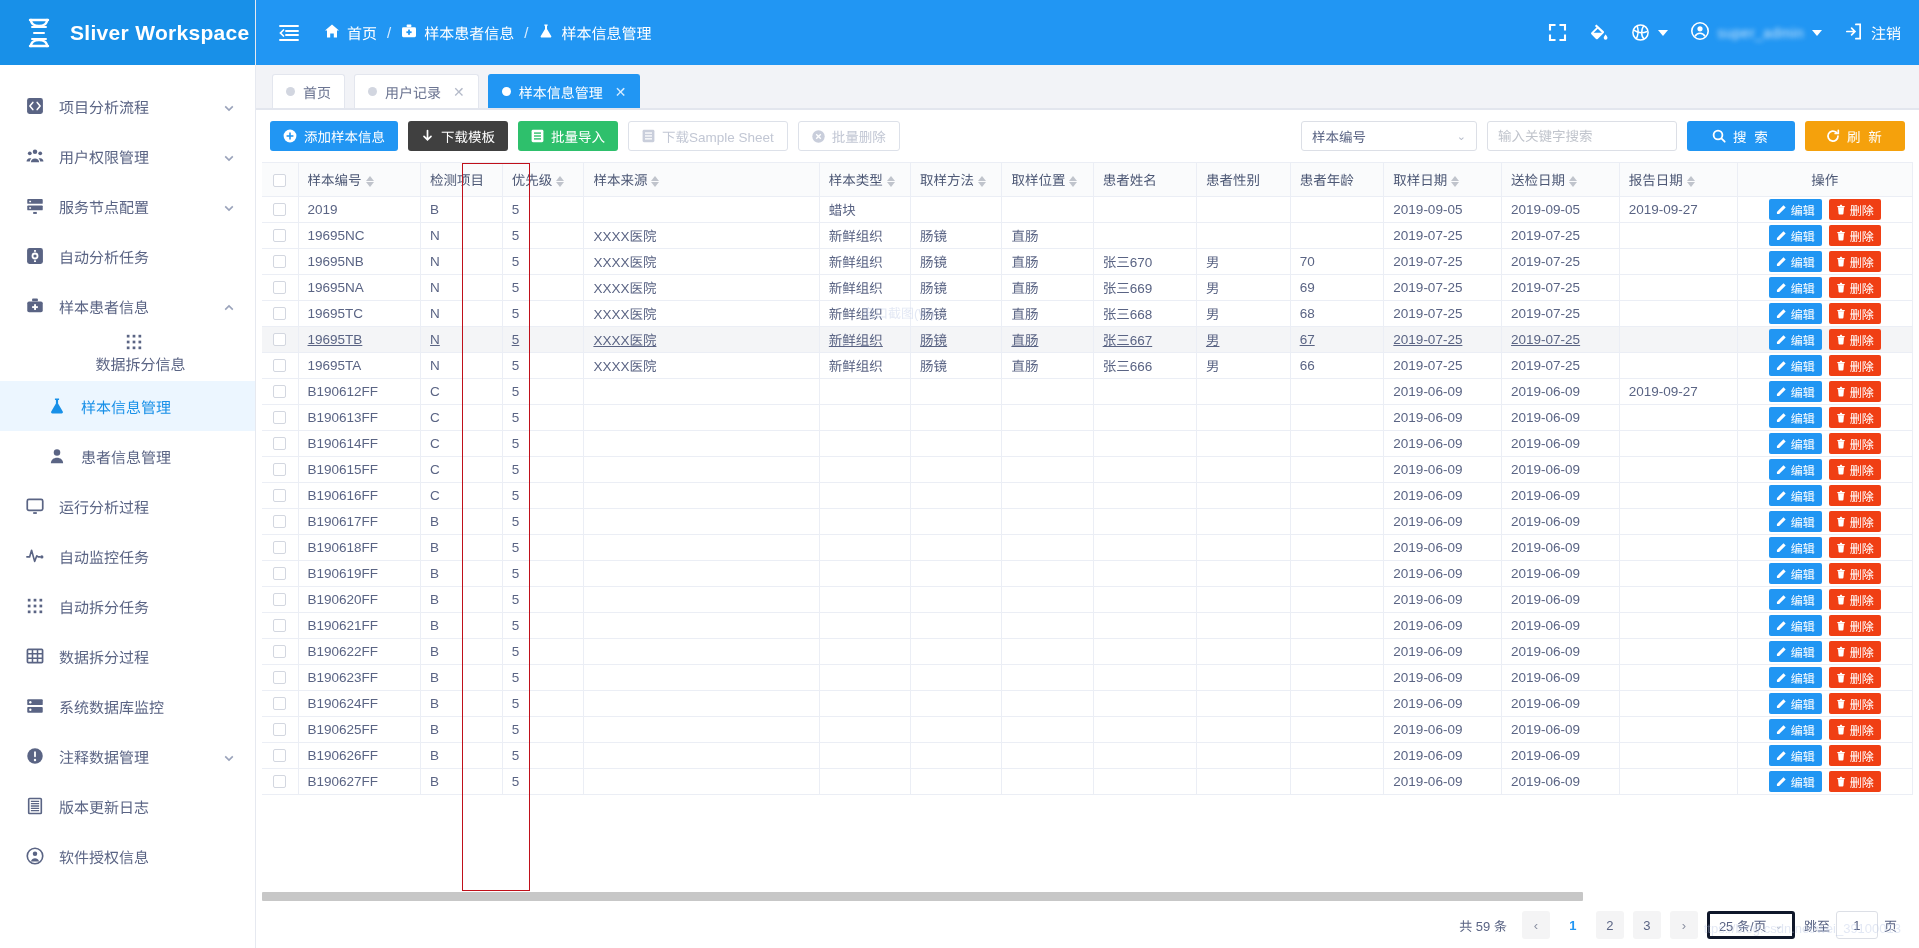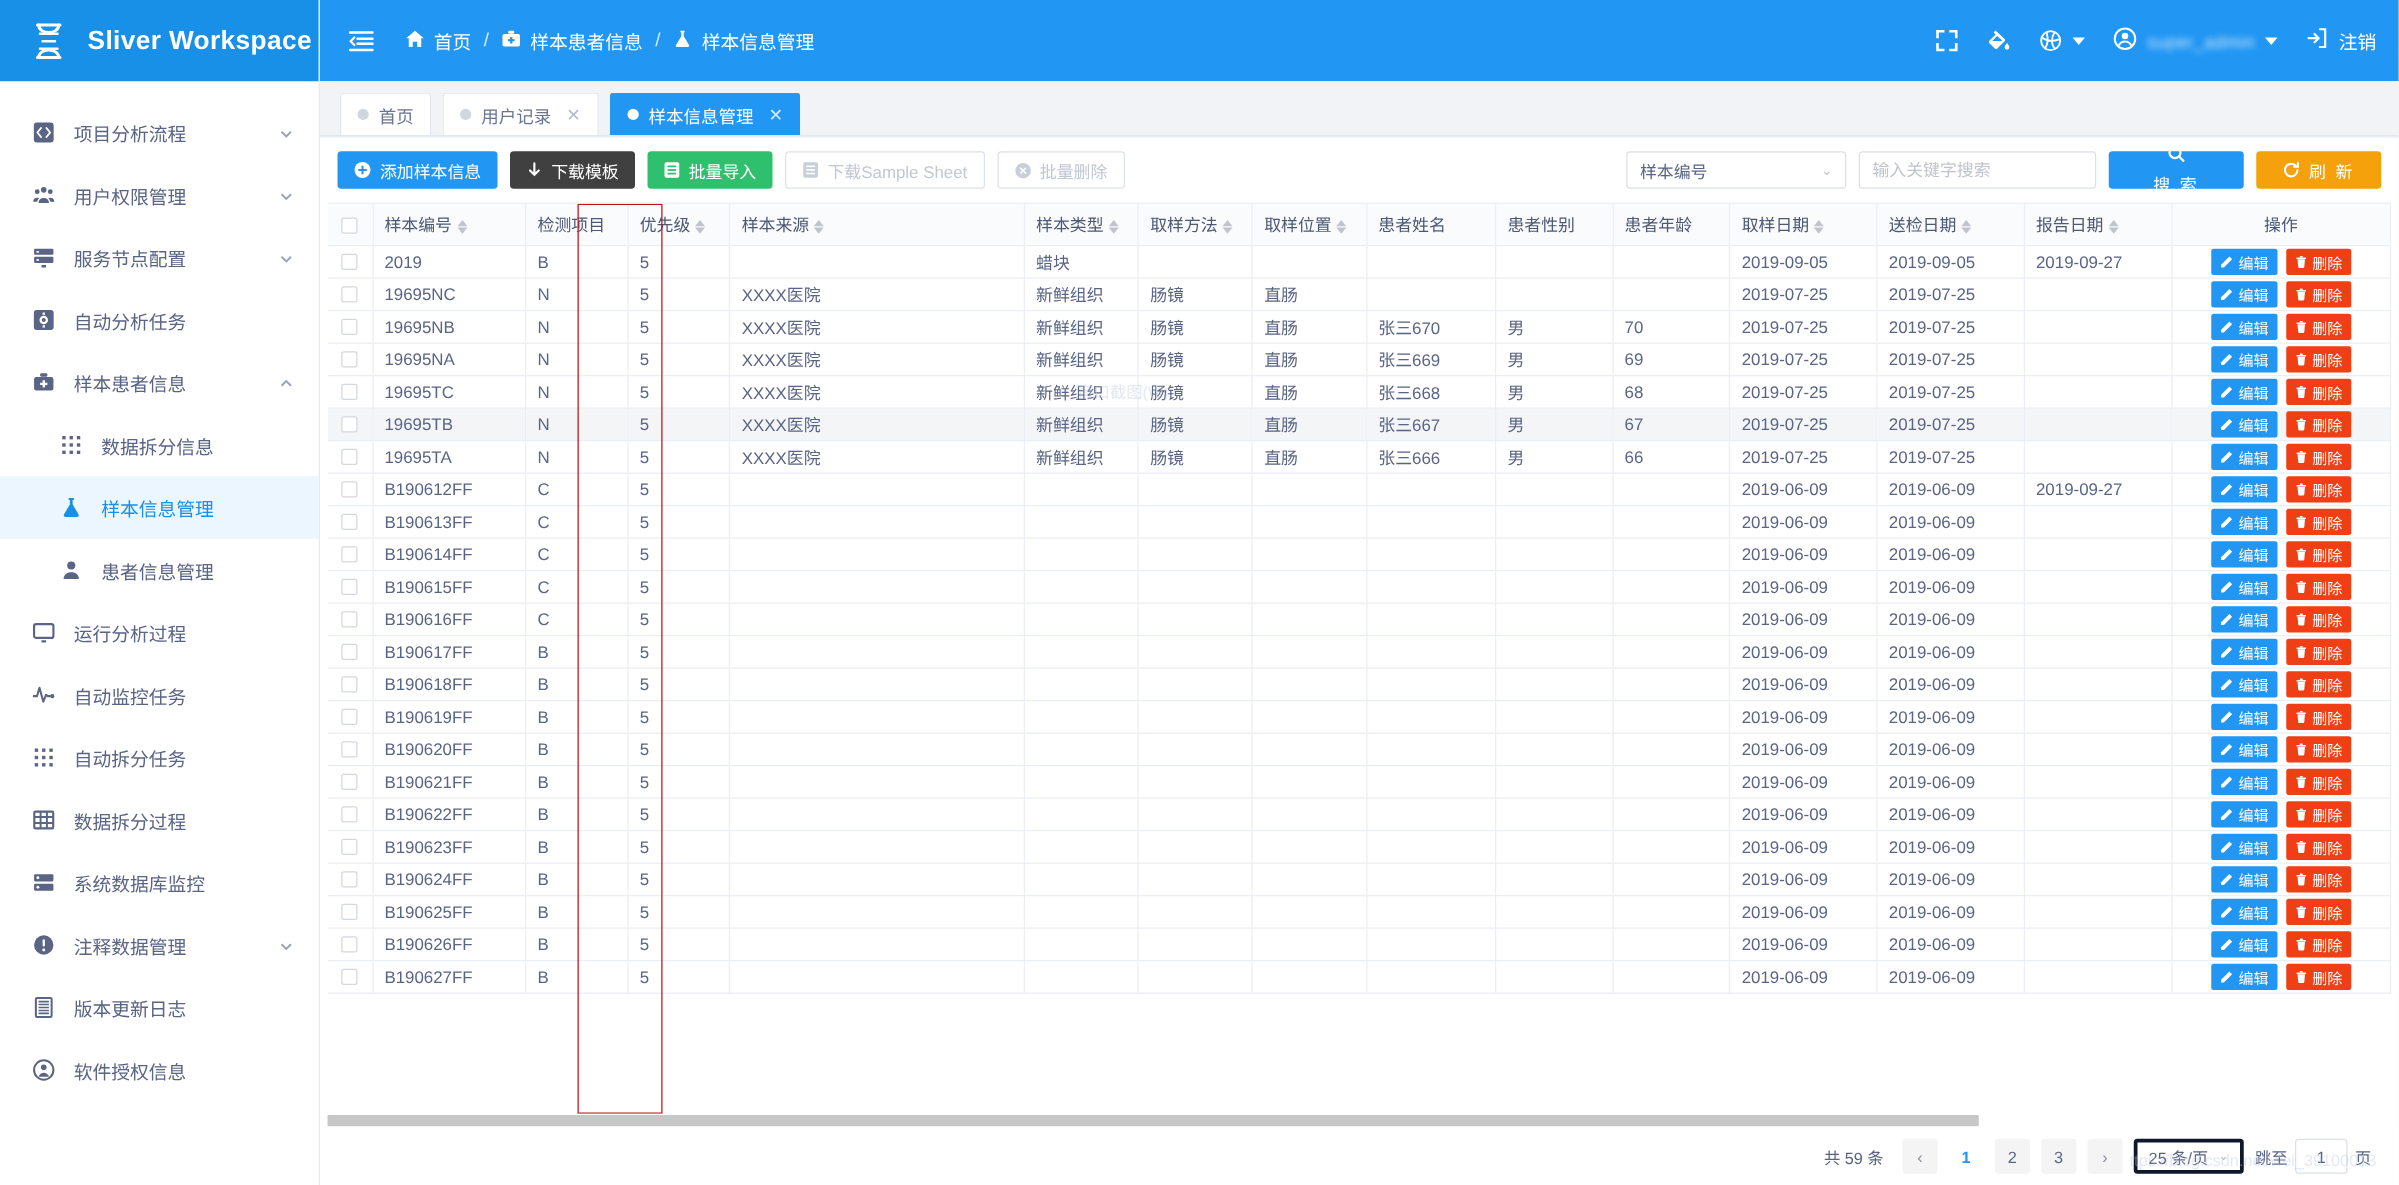--- a/index.html
+++ b/index.html
@@ -164,21 +164,21 @@
     margin-left: auto; color: #b7bdcb; font-size: 11px;
   }
   .search-input {
     height: 30px; width: 190px;
     border: 1px solid #dcdfe6; border-radius: 3px;
     padding: 0 10px; font-size: 13.5px; color: #5a6484;
     outline: none; font-family: inherit;
     background: #fff;
   }
   .search-input::placeholder { color: #c0c4cc; }
-  .btn-search { background: #2196f3; width: 108px; justify-content: center; letter-spacing: 2px; flex-direction: column; }
+  .btn-search { background: #2196f3; width: 108px; justify-content: center; letter-spacing: 2px; }
   .btn-refresh { background: #f5a10c; width: 100px; justify-content: center; letter-spacing: 2px; }
 
   
   .table-wrap {
     flex: 1; min-height: 0; position: relative;
     overflow: hidden;
     border-top: 1px solid #ebeef5;
     margin: 0 6px;
   }
   .tscroll { height: 100%; overflow: hidden; }
@@ -203,21 +203,21 @@
   table.grid td {
     height: 26px;
     border-bottom: 1px solid #ebeef5;
     border-right: 1px solid #ebeef5;
     padding: 0 9px;
     color: #5a6484;
     white-space: nowrap;
     overflow: hidden;
     text-overflow: ellipsis;
   }
-  table.grid tr.hl td { background: #f4f5f7; }
+  table.grid tr.hl td { background: #f4f5f7; text-decoration: underline; }
   .sorter {
     display: inline-flex; flex-direction: column;
     vertical-align: middle; margin-left: 4px; gap: 1px;
     cursor: pointer;
   }
   .sorter i {
     display: block; width: 0; height: 0;
     border-left: 4px solid transparent;
     border-right: 4px solid transparent;
   }
@@ -376,21 +376,21 @@
               <rect x="6.8" y="1.8" width="6.4" height="3" rx="1" fill="currentColor"></rect>
               <rect x="9" y="8" width="2.1" height="6.4" fill="#fff"></rect>
               <rect x="6.8" y="10.2" width="6.4" height="2.1" fill="#fff"></rect>
             </svg>
           </span>
           <span class="nav-label">样本患者信息</span>
           <span class="caret"><svg width="12" height="12" viewBox="0 0 12 12" fill="none" stroke="#9aa3bb" stroke-width="1.6">
               <path d="M2.2 7.6 6 3.9l3.8 3.7"></path>
             </svg></span>
         </div>
-        <div class="nav-item" style="padding-left: 46px;">
+        <div class="nav-item" style="padding-left: 46px; flex-direction: column;">
           <span class="nav-ico">
             <svg width="18" height="18" viewBox="0 0 20 20">
               <g fill="currentColor">
                 <rect x="2" y="2" width="3" height="3"></rect>
                 <rect x="8.5" y="2" width="3" height="3"></rect>
                 <rect x="15" y="2" width="3" height="3"></rect>
                 <rect x="2" y="8.5" width="3" height="3"></rect>
                 <rect x="8.5" y="8.5" width="3" height="3"></rect>
                 <rect x="15" y="8.5" width="3" height="3"></rect>
                 <rect x="2" y="15" width="3" height="3"></rect>

